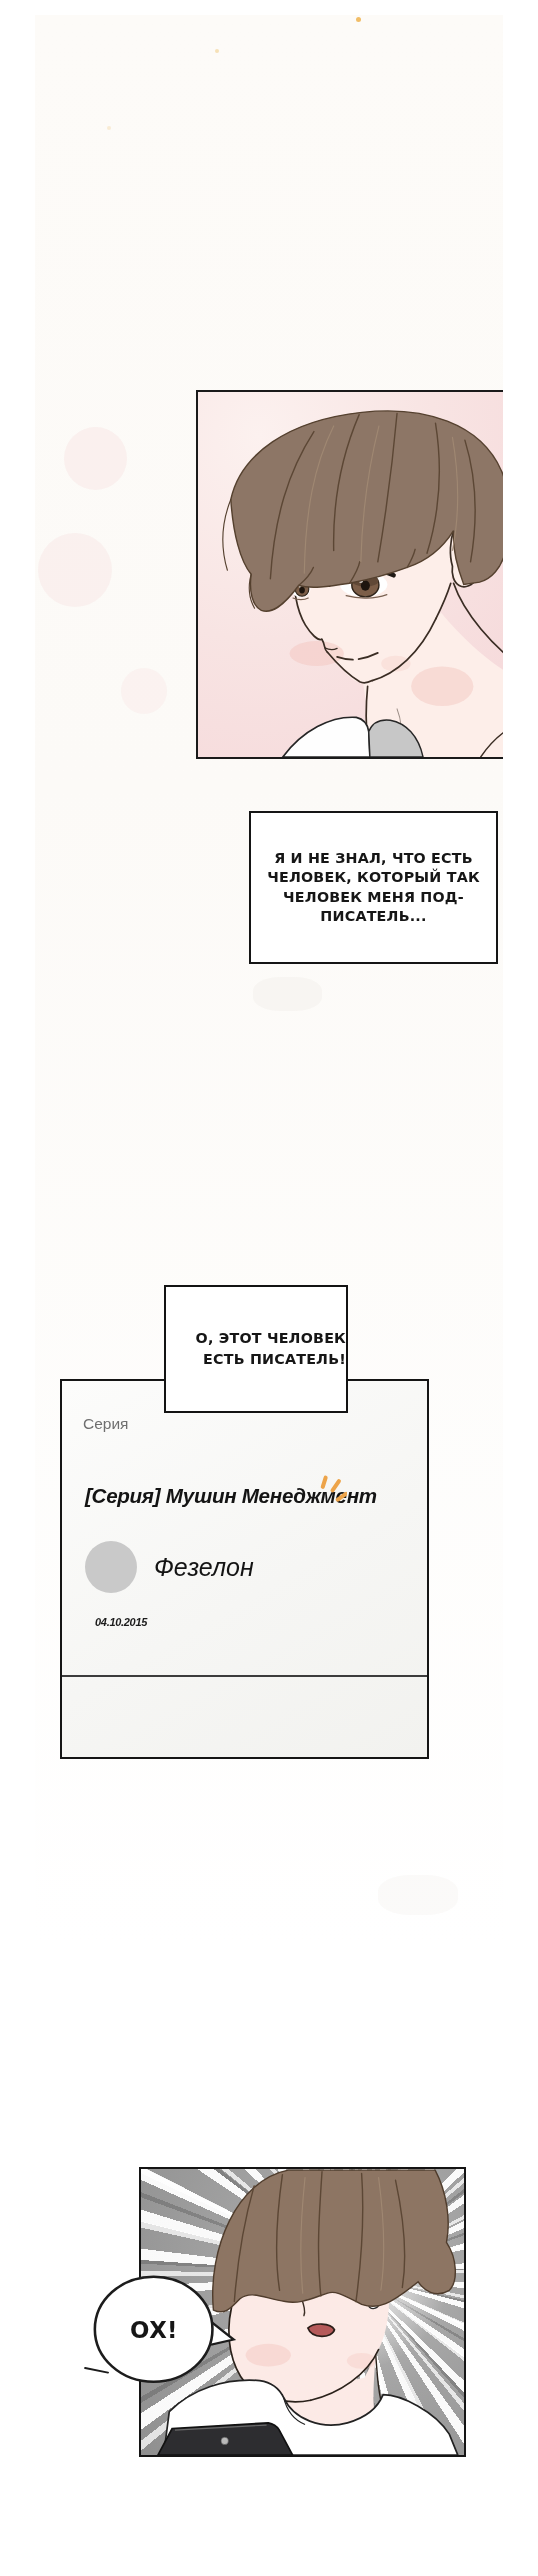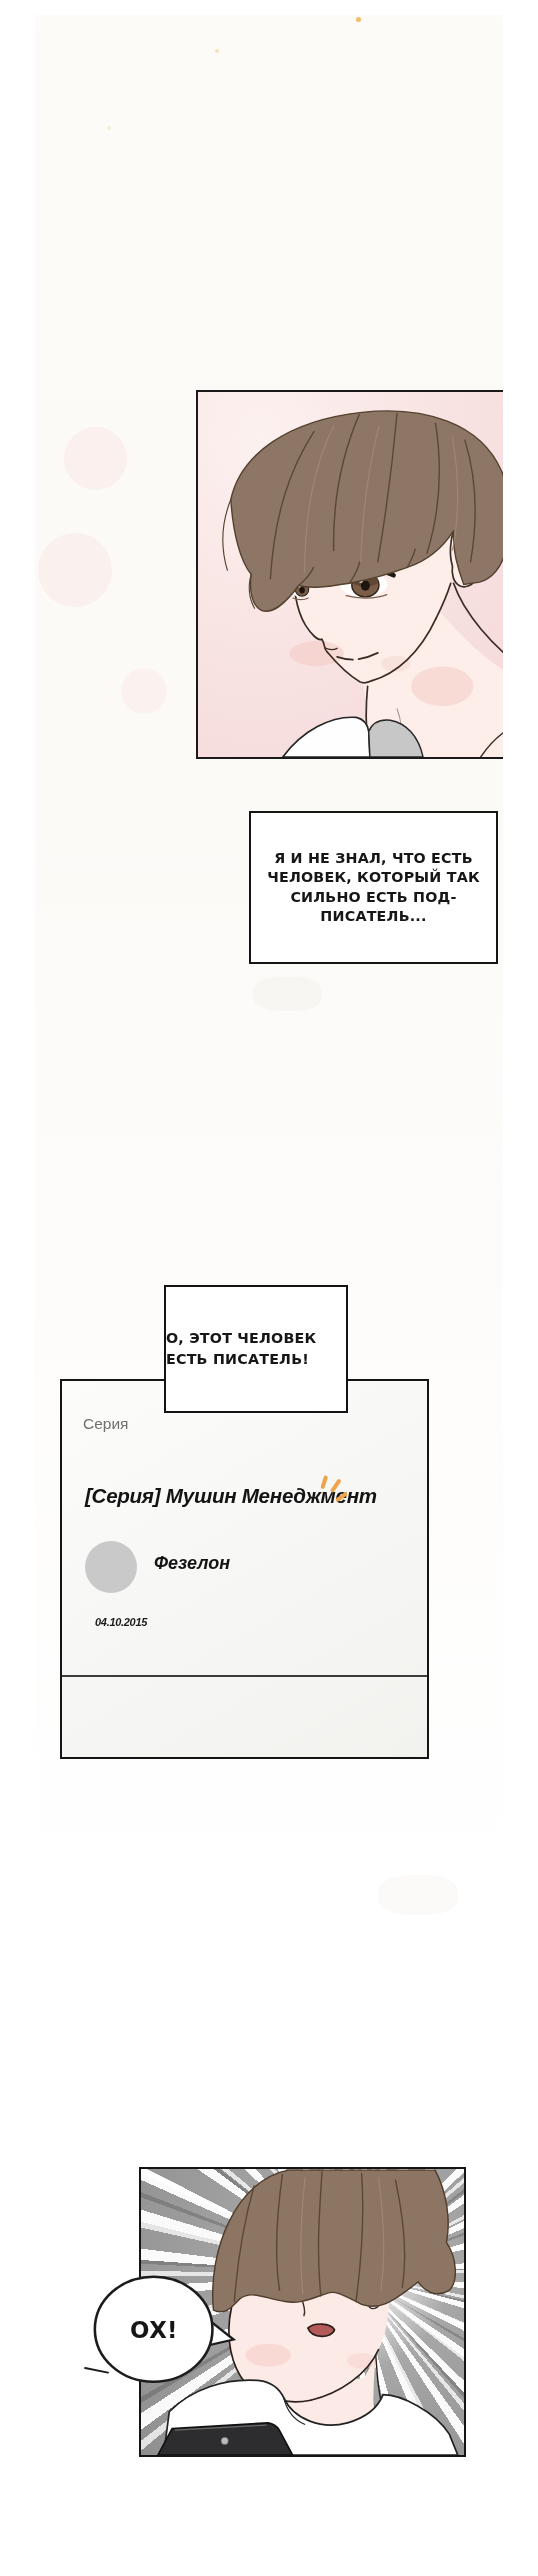--- a/index.html
+++ b/index.html
@@ -22,29 +22,29 @@
   
   .blogcard{position:absolute;left:25px;top:1364px;width:369px;height:380px;
             border:2.3px solid #151515;box-sizing:border-box;
             background:linear-gradient(150deg,#fcfcfb 0%,#f6f6f4 55%,#f2f2ef 100%);}
   .blog-category{position:absolute;left:21px;top:34px;font-family:"Liberation Sans",sans-serif;
                  font-size:15.5px;color:#6f6f6f;}
   .blog-title{position:absolute;left:23px;top:103px;font-family:"Liberation Sans",sans-serif;
               font-weight:700;font-style:italic;font-size:20.6px;color:#141414;letter-spacing:-0.3px;white-space:nowrap;}
   .blog-avatar{position:absolute;left:23px;top:160px;width:52px;height:52px;border-radius:50%;background:#c9c9c9;}
   .blog-author{position:absolute;left:92px;top:172px;font-family:"Liberation Sans",sans-serif;
-               font-weight:700;font-style:italic;font-size:18px;color:#141414;}
+               font-weight:400;font-style:italic;font-size:25px;color:#141414;}
   .blog-date{position:absolute;left:33px;top:235px;font-family:"Liberation Sans",sans-serif;
              font-style:italic;font-weight:700;font-size:11px;letter-spacing:-0.3px;color:#1c1c1c;}
   .blog-divider{position:absolute;left:0;right:0;top:294px;height:1.7px;background:#3c3c3c;}
   .sparkle{position:absolute;left:255px;top:92px;}
   
   .bubble2{position:absolute;left:129px;top:1270px;width:184px;height:128px;
            border:2.3px solid #131313;box-sizing:border-box;background:#ffffff;z-index:5;
-           display:flex;flex-direction:column;align-items:flex-start;justify-content:center;}
+           display:flex;flex-direction:column;align-items:flex-end;justify-content:center;}
   .bubble2 span{display:block;text-align:center;font-weight:700;font-size:14.3px;line-height:20.6px;
                 letter-spacing:0.2px;color:#161616;white-space:nowrap;}
   
   .panel3{position:absolute;left:104px;top:2152px;width:327px;height:290px;
           border:2.3px solid #141414;box-sizing:border-box;overflow:hidden;
           background:radial-gradient(circle at 66% 37%, #b9b9b9 0%, #a2a2a2 45%, #8f8f8f 100%);}
   .rays{position:absolute;inset:0;
         background:
           radial-gradient(circle at 66% 37%, rgba(255,255,255,.95) 0%, rgba(255,255,255,0) 34%),
           repeating-conic-gradient(from 4deg at 66% 37%, rgba(255,255,255,.95) 0deg 3deg, rgba(255,255,255,0) 3deg 10deg),
@@ -171,21 +171,21 @@
           <path d="M58,190 C42,230 40,275 52,315"></path>
           <path d="M94,322 C88,345 90,365 100,382"></path>
         </g>
       </g>
     </svg>
   </div>
 
   <div class="caption1">
     <span>Я И НЕ ЗНАЛ, ЧТО ЕСТЬ</span>
     <span>ЧЕЛОВЕК, КОТОРЫЙ ТАК</span>
-    <span>СИЛЬНО ЕСТЬ ПОД-</span>
+    <span>ЧЕЛОВЕК МЕНЯ ПОД-</span>
     <span>ПИСАТЕЛЬ...</span>
   </div>
 
   <div class="blogcard">
     <div class="blog-category">Серия</div>
     <div class="blog-title">[Серия] Мушин Менеджмент</div>
     <svg class="sparkle" width="30" height="30" viewBox="0 0 52 52">
       <g stroke="#eda44a" stroke-width="7" stroke-linecap="round" fill="none">
         <path d="M10,24 L15,8"></path>
         <path d="M27,30 L38,14"></path>

